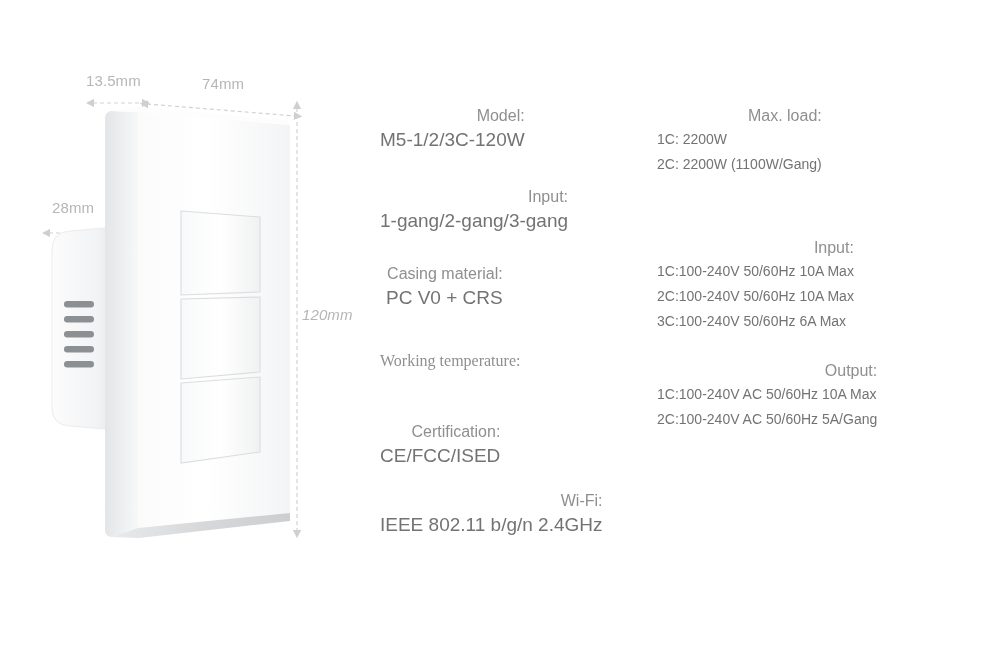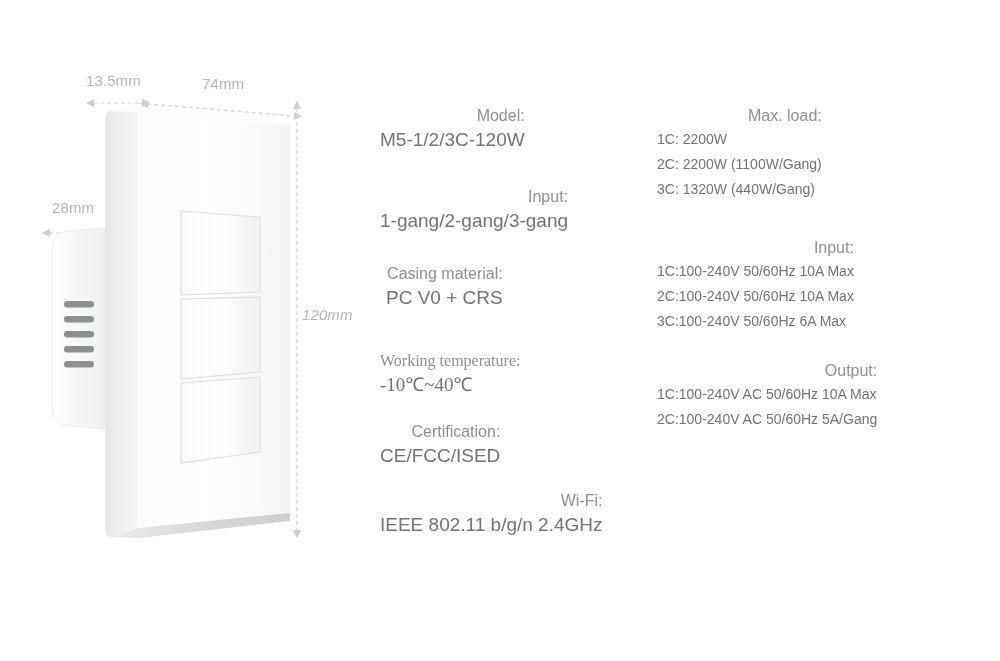--- a/index.html
+++ b/index.html
@@ -166,41 +166,39 @@
     <div class="spec-value">1-gang/2-gang/3-gang</div>
   </div>
 
   <div class="spec-group" style="top:255px;margin-top:8px;">
     <div class="spec-label">Casing material:</div>
     <div class="spec-value indent">PC V0 + CRS</div>
   </div>
 
   <div class="spec-group" style="top:350px;font-family:Liberation Serif, serif;">
     <div class="spec-label">Working temperature:</div>
-    <div class="spec-value">-10℃~40℃</div>
   </div>
 
   <div class="spec-group" style="top:421px;">
     <div class="spec-label">Certification:</div>
     <div class="spec-value">CE/FCC/ISED</div>
   </div>
 
   <div class="spec-group" style="top:490px;">
     <div class="spec-label">Wi-Fi:</div>
     <div class="spec-value">IEEE 802.11 b/g/n 2.4GHz</div>
   </div>
 </div>
 
 <div class="spec-col" id="spec-col-right">
 
   <div class="spec-group" style="top:105px;">
     <div class="spec-label">Max. load:</div>
     <div class="spec-value small">1C: 2200W</div>
     <div class="spec-value small">2C: 2200W (1100W/Gang)</div>
-    <div class="spec-value small">3C: 1320W (440W/Gang)</div>
   </div>
 
   <div class="spec-group" style="top:237px;">
     <div class="spec-label">Input:</div>
     <div class="spec-value small">1C:100-240V  50/60Hz 10A Max</div>
     <div class="spec-value small">2C:100-240V  50/60Hz 10A Max</div>
     <div class="spec-value small">3C:100-240V  50/60Hz 6A Max</div>
   </div>
 
   <div class="spec-group" style="top:360px;">

